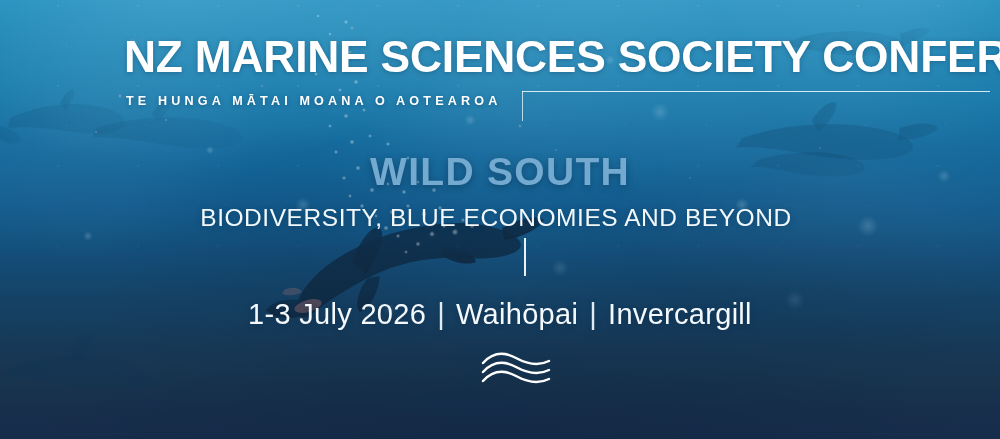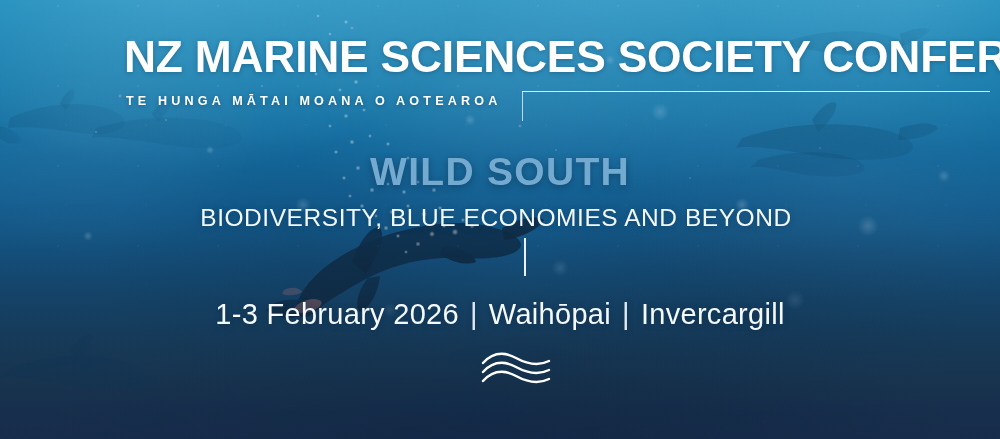--- a/index.html
+++ b/index.html
@@ -385,21 +385,21 @@
     <div id="subtitle-rule"></div>
 
     <div id="theme-block">
       <div id="theme-heading">WILD SOUTH</div>
       <div id="theme-tagline">BIODIVERSITY, BLUE ECONOMIES AND BEYOND</div>
     </div>
 
     <div id="theme-divider"></div>
 
     <div id="event-details">
-      <span>1-3 February 2026</span><span class="sep">|</span><span>Waihōpai</span><span class="sep">|</span><span>Invercargill</span>
+      <span>1-3 July 2026</span><span class="sep">|</span><span>Waihōpai</span><span class="sep">|</span><span>Invercargill</span>
     </div>
 
     <svg id="wave-logo" viewBox="0 0 70 36" fill="none">
       <path d="M2 13 C12 2, 24 2, 35 8 C46 14, 58 16, 68 11" stroke="#ffffff" stroke-width="2.4" stroke-linecap="round" fill="none"></path>
       <path d="M2 22 C12 11, 24 11, 35 17 C46 23, 58 25, 68 20" stroke="#ffffff" stroke-width="2.4" stroke-linecap="round" fill="none"></path>
       <path d="M2 31 C12 20, 24 20, 35 26 C46 32, 58 34, 68 29" stroke="#ffffff" stroke-width="2.4" stroke-linecap="round" fill="none"></path>
     </svg>
 
   </div>
 </div>

